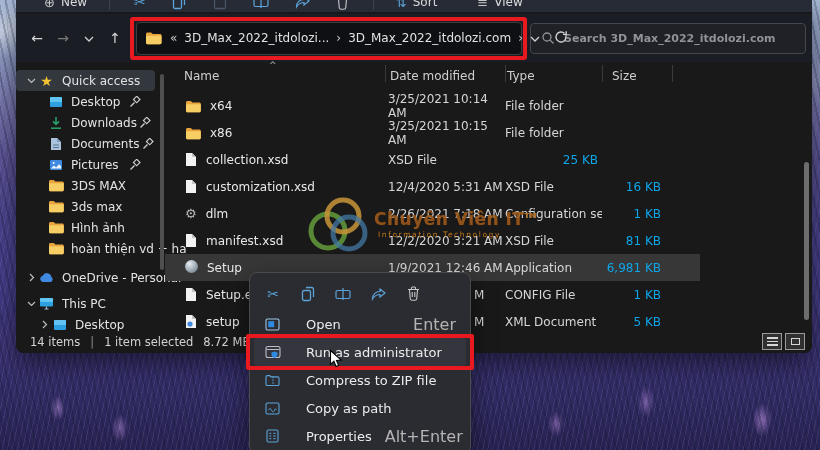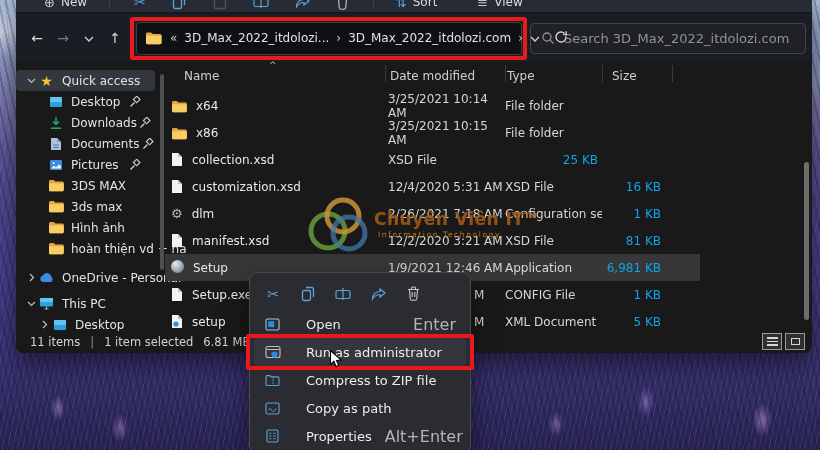--- a/index.html
+++ b/index.html
@@ -43,21 +43,21 @@
   .addressrow { position:absolute; top:14px; left:0; right:0; height:48px; background:#1a1d23; display:flex; align-items:center; }
   .navbtn { width:26px; text-align:center; font-size:14px; color:#d8d8d8; flex:0 0 auto; }
   .navbtn.dim { color:#7a7a7a; }
   .chevron-svg { display:inline-block; vertical-align:middle; }
   .addressbox { position:relative; margin-left:8px; width:386px; height:33px; background:#0f1013; border:1px solid #3d3d3d; border-radius:4px;
     display:flex; align-items:center; padding:0 8px; font-size:12px; color:#e2e2e2; flex:0 0 auto; }
   .addressbox .red-frame { position:absolute; left:-7px; right:-6px; top:-6px; bottom:-6px; border:4px solid #e8191f; border-radius:3px; pointer-events:none; z-index:5; }
   .crumb-sep { margin:0 7px; color:#c9c9c9; font-size:12px; }
   .addr-right { margin-left:auto; display:flex; align-items:center; gap:14px; }
   .searchbox { margin-left:auto; margin-right:6px; width:276px; height:31px; background:#1f2127; border:1px solid #43464d; border-radius:4px;
-    display:flex; align-items:center; gap:9px; padding:0 10px; font-size:13px; color:#8f9398; flex:0 0 auto; }
+    display:flex; align-items:center; gap:9px; padding:0 10px; font-size:11px; color:#8f9398; flex:0 0 auto;font-weight:bold; }
 
   
   .content { position:absolute; top:62px; left:0; right:0; bottom:22px; display:flex; }
 
   
   .sidebar { width:149px; position:relative; flex:0 0 auto; font-size:12px; padding-top:8px; }
   .side-item { height:21px; display:flex; align-items:center; color:#e3e3e3; white-space:nowrap; }
   .side-item .chev { width:13px; margin-left:9px; display:flex; justify-content:center; color:#bdbdbd; flex:0 0 auto; }
   .side-item .icon { width:17px; margin-right:7px; display:flex; justify-content:center; flex:0 0 auto; }
   .side-item.indent-1 { padding-left:31px; }
@@ -72,21 +72,21 @@
   .filepane { position:relative; flex:1; font-size:12px; }
   .fgrid { display:grid; grid-template-columns:223px 117px 97px 63px; align-items:center; }
   .fheader { position:absolute; top:3px; left:0; width:520px; height:22px; color:#cfcfcf; }
   .fheader .hc { padding-left:2px; }
   .fheader .hc.name { padding-left:19px; }
   .sort-caret { position:absolute; left:104px; top:-5px; font-size:9px; color:#b5b5b5; }
   .col-sep { position:absolute; top:3px; width:1px; height:17px; background:#3a3a3a; }
   .rows { position:absolute; top:30px; left:0; width:535px; }
   .frow { height:27px; color:#e8e8e8; }
   .frow.sel { background:#373737; }
-  .cell.name { display:flex; align-items:center; gap:9px; padding-left:6px; white-space:nowrap; overflow:hidden; }
+  .cell.name { display:flex; align-items:center; gap:9px; padding-left:20px; white-space:nowrap; overflow:hidden; }
   .cell.date { color:#d6d6d6; }
   .cell.date.peek { padding-left:86px; }
   .cell.type { color:#d6d6d6; white-space:nowrap; overflow:hidden; }
   .cell.size { text-align:right; padding-right:4px; color:#0ea5e9; }
   .pane-scrollbar { position:absolute; right:3px; top:100px; width:5px; height:158px; background:#6d6d6d; border-radius:3px; }
 
   .icon svg { display:block; }
   .sphere { width:13px; height:13px; border-radius:50%; background:radial-gradient(circle at 35% 30%, #e8edf2, #9aa7b2 55%, #5d6a75); display:inline-block; }
   .gear-glyph { font-size:13px; color:#b9b9b9; line-height:1; }
   .star-glyph { font-size:14px; color:#f2c230; line-height:1; }
@@ -536,24 +536,24 @@
           <div class="wm-title"><span>Chuyên Viên IT</span><sup>TM</sup></div>
           <div class="wm-sub">Information Technology</div>
         </div>
       </div>
 
       <div class="pane-scrollbar"></div>
     </div>
   </div>
 
   <div class="statusbar">
-    <span>11 items</span>
+    <span>14 items</span>
     <span class="status-sep">|</span>
     <span>1 item selected</span>
-    <span>6.81 MB</span>
+    <span>8.72 MB</span>
     <span class="status-sep">|</span>
     <div class="view-toggles">
       <div class="vt">
           <span class="vt-lines">
             <i></i>
             <i></i>
             <i></i>
           </span>
         </div>
       <div class="vt">

